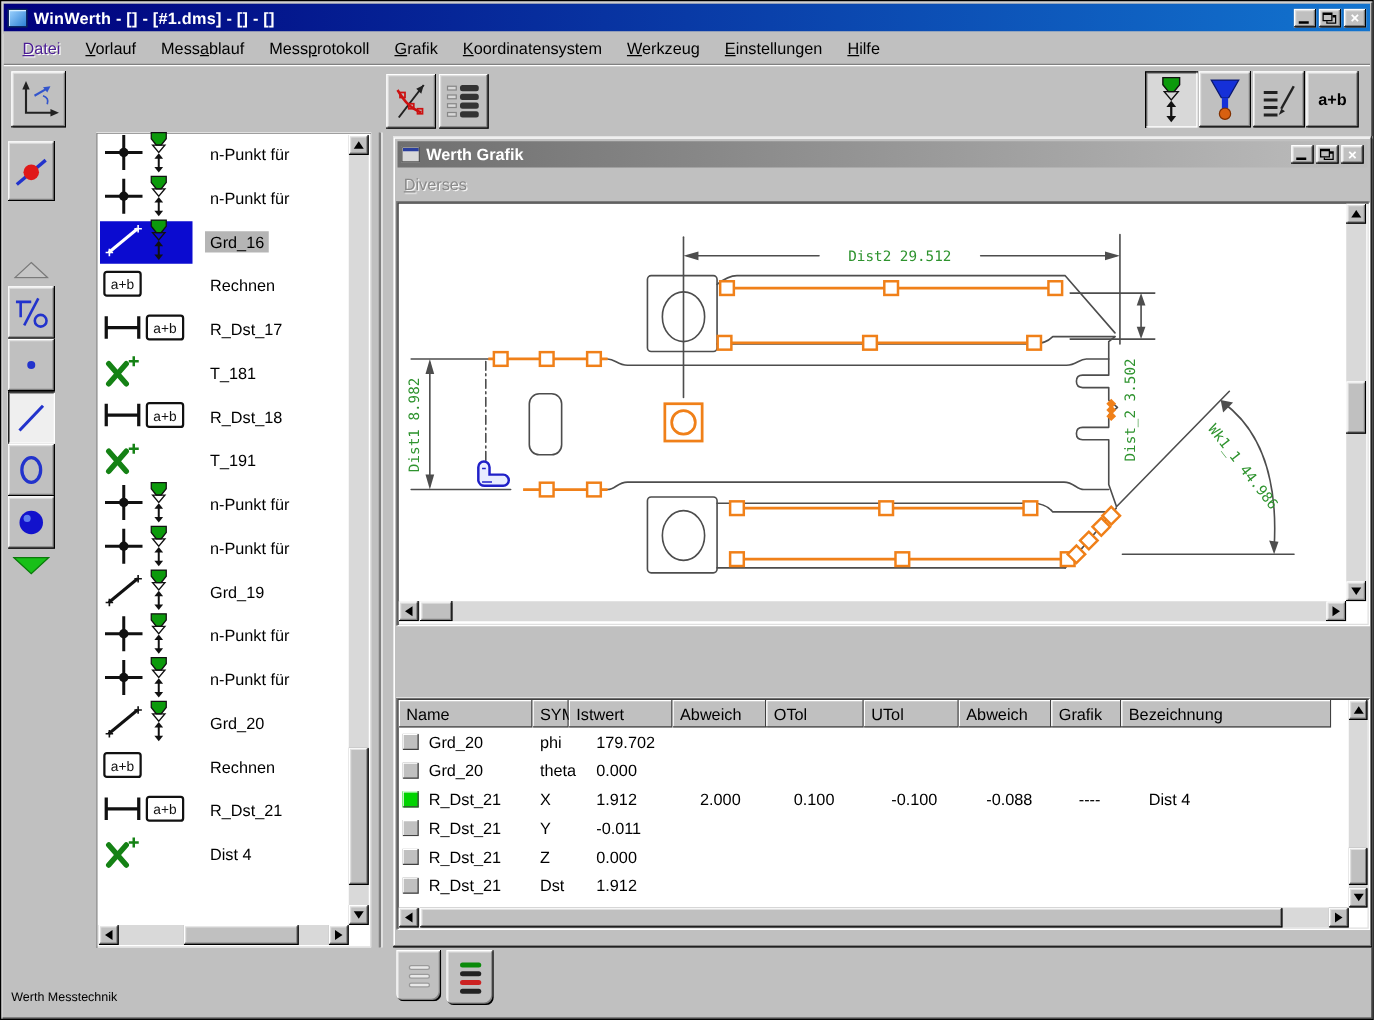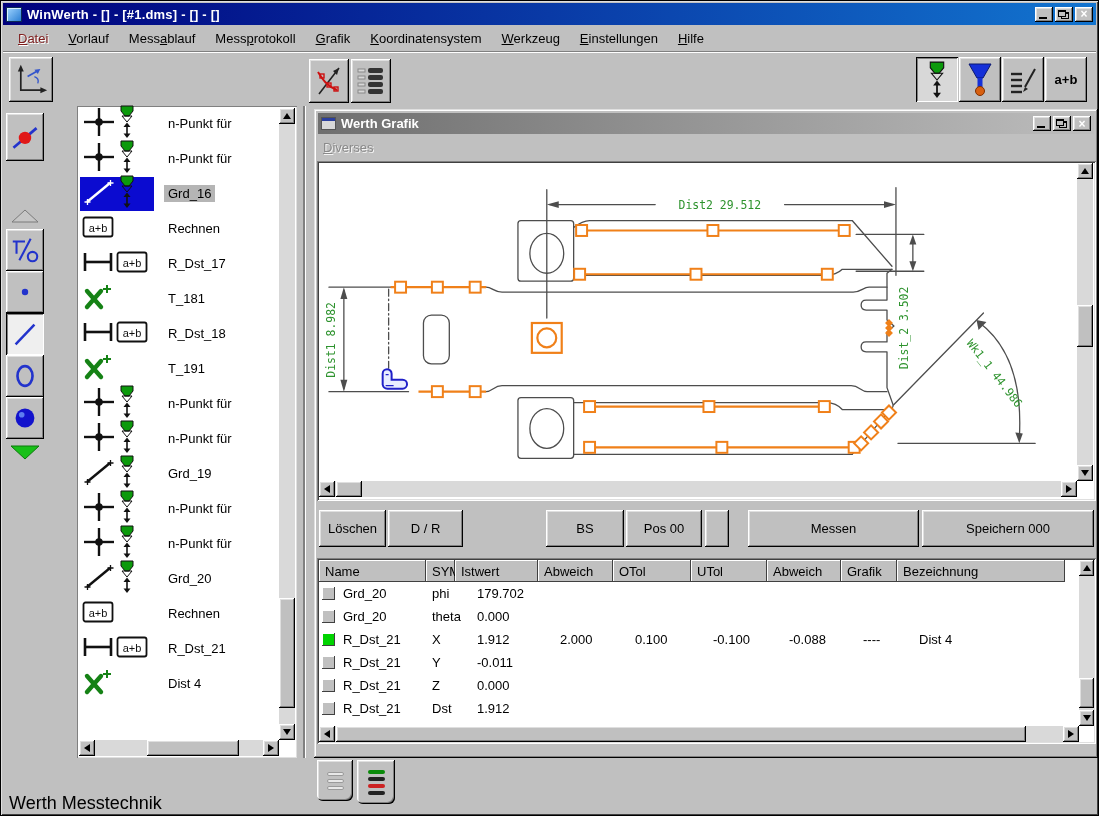--- a/index.html
+++ b/index.html
@@ -19,21 +19,21 @@
   .winbtns{margin-left:auto;display:flex;gap:2px;}
   .wbtn{width:18px;height:15px;position:relative;cursor:default;}
   .wbtn .g-min{position:absolute;left:4px;bottom:3px;width:8px;height:2px;background:#000;}
   .wbtn .g-rst1{position:absolute;left:3px;top:3px;width:8px;height:7px;border:1px solid #000;border-top-width:2px;background:#c0c0c0;}
   .wbtn .g-rst2{position:absolute;left:6px;top:5px;width:8px;height:7px;border:1px solid #000;border-top-width:2px;background:#c0c0c0;}
   .wbtn .g-x{position:absolute;left:0;top:0;width:100%;height:100%;display:flex;align-items:center;justify-content:center;font-weight:bold;font-size:12px;line-height:1;}
   
   .menubar{left:2px;top:25px;width:1093px;height:26px;display:flex;align-items:center;padding-left:6px;gap:2px;
            border-bottom:1px solid #808080;box-shadow:0 1px 0 #fff;}
   .menu-item{padding:3px 9px;}
-  .menu-item.disabled{color:#7f1d1d;text-shadow:1px 1px 0 #fff;}
+  .menu-item.disabled{color:#4c1d95;text-shadow:1px 1px 0 #fff;}
   .ul{text-decoration:underline;}
   
   .toolbar{left:2px;top:52px;width:1093px;height:53px;}
   .tbtn{display:flex;align-items:center;justify-content:center;}
   
   .ltbtn{left:5px;width:38px;display:flex;align-items:center;justify-content:center;}
   
   .tree-panel{left:76px;top:105px;width:220px;height:652px;background:#fff;box-shadow:inset 1px 1px 0 #808080,inset -1px -1px 0 #dfdfdf;}
   .tree-items{position:absolute;left:3px;top:0;width:198px;}
   .tree-item{height:35px;display:flex;align-items:center;}
@@ -68,21 +68,21 @@
       box-shadow:inset -1px -1px 0 #404040,inset 1px 1px 0 #fff;}
   .tbody{position:absolute;left:2px;top:24px;}
   .trow{display:flex;height:23px;align-items:center;}
   .td{padding-left:6px;white-space:nowrap;overflow:hidden;}
   .chip{width:13px;height:13px;margin:0 0 0 3px;background:#c0c0c0;box-shadow:inset -1px -1px 0 #404040,inset 1px 1px 0 #fff;flex:none;}
   .chip.green{background:#00d400;}
   
   .btab{display:flex;align-items:center;justify-content:center;border-radius:0 0 6px 6px;}
   .btab .bars{display:flex;flex-direction:column;gap:3px;}
   .btab .bar{width:17px;height:4px;border-radius:2px;}
-  .statusbar{left:8px;top:792px;font-size:18px;}
+  .statusbar{left:8px;top:792px;font-size:10px;}
   .divider-v{left:302px;top:105px;width:2px;height:652px;background:#808080;box-shadow:1px 0 0 #fff;}
 </style>
 </head>
 <body>
 
 <div class="app">
 
   <div class="abs titlebar">
     <div class="appicon"></div>
     <span class="ttext">WinWerth - [] - [#1.dms] - [] - []</span>
@@ -653,29 +653,20 @@
         <div class="sb-btn raised" style="left:0;">
             <span class="tri tri-lf"></span>
           </div>
         <div class="sb-thumb raised" style="left:17px;width:26px;height:16px;"></div>
         <div class="sb-btn raised" style="right:0;">
             <span class="tri tri-rt"></span>
           </div>
       </div>
     </div>
 
-    <div class="abs gbtn-row">
-        <div class="gbtn raised" style="left: 3px; width: 67px;">Löschen</div>
-        <div class="gbtn raised" style="left: 72px; width: 75px;">D / R</div>
-        <div class="gbtn raised" style="left: 230px; width: 78px;">BS</div>
-        <div class="gbtn raised" style="left: 310px; width: 76px;">Pos 00</div>
-        <div class="gbtn raised" style="left: 389px; width: 24px;"></div>
-        <div class="gbtn raised" style="left: 432px; width: 171px;">Messen</div>
-        <div class="gbtn raised" style="left: 606px; width: 172px;">Speichern 000</div>
-      </div>
 
     <div class="abs table-wrap">
       <div class="thead">
           <div class="th" style="width: 107px;">Name</div>
           <div class="th" style="width: 29px;">SYM</div>
           <div class="th" style="width: 83px;">Istwert</div>
           <div class="th" style="width: 75px;">Abweich</div>
           <div class="th" style="width: 78px;">OTol</div>
           <div class="th" style="width: 76px;">UTol</div>
           <div class="th" style="width: 74px;">Abweich</div>

